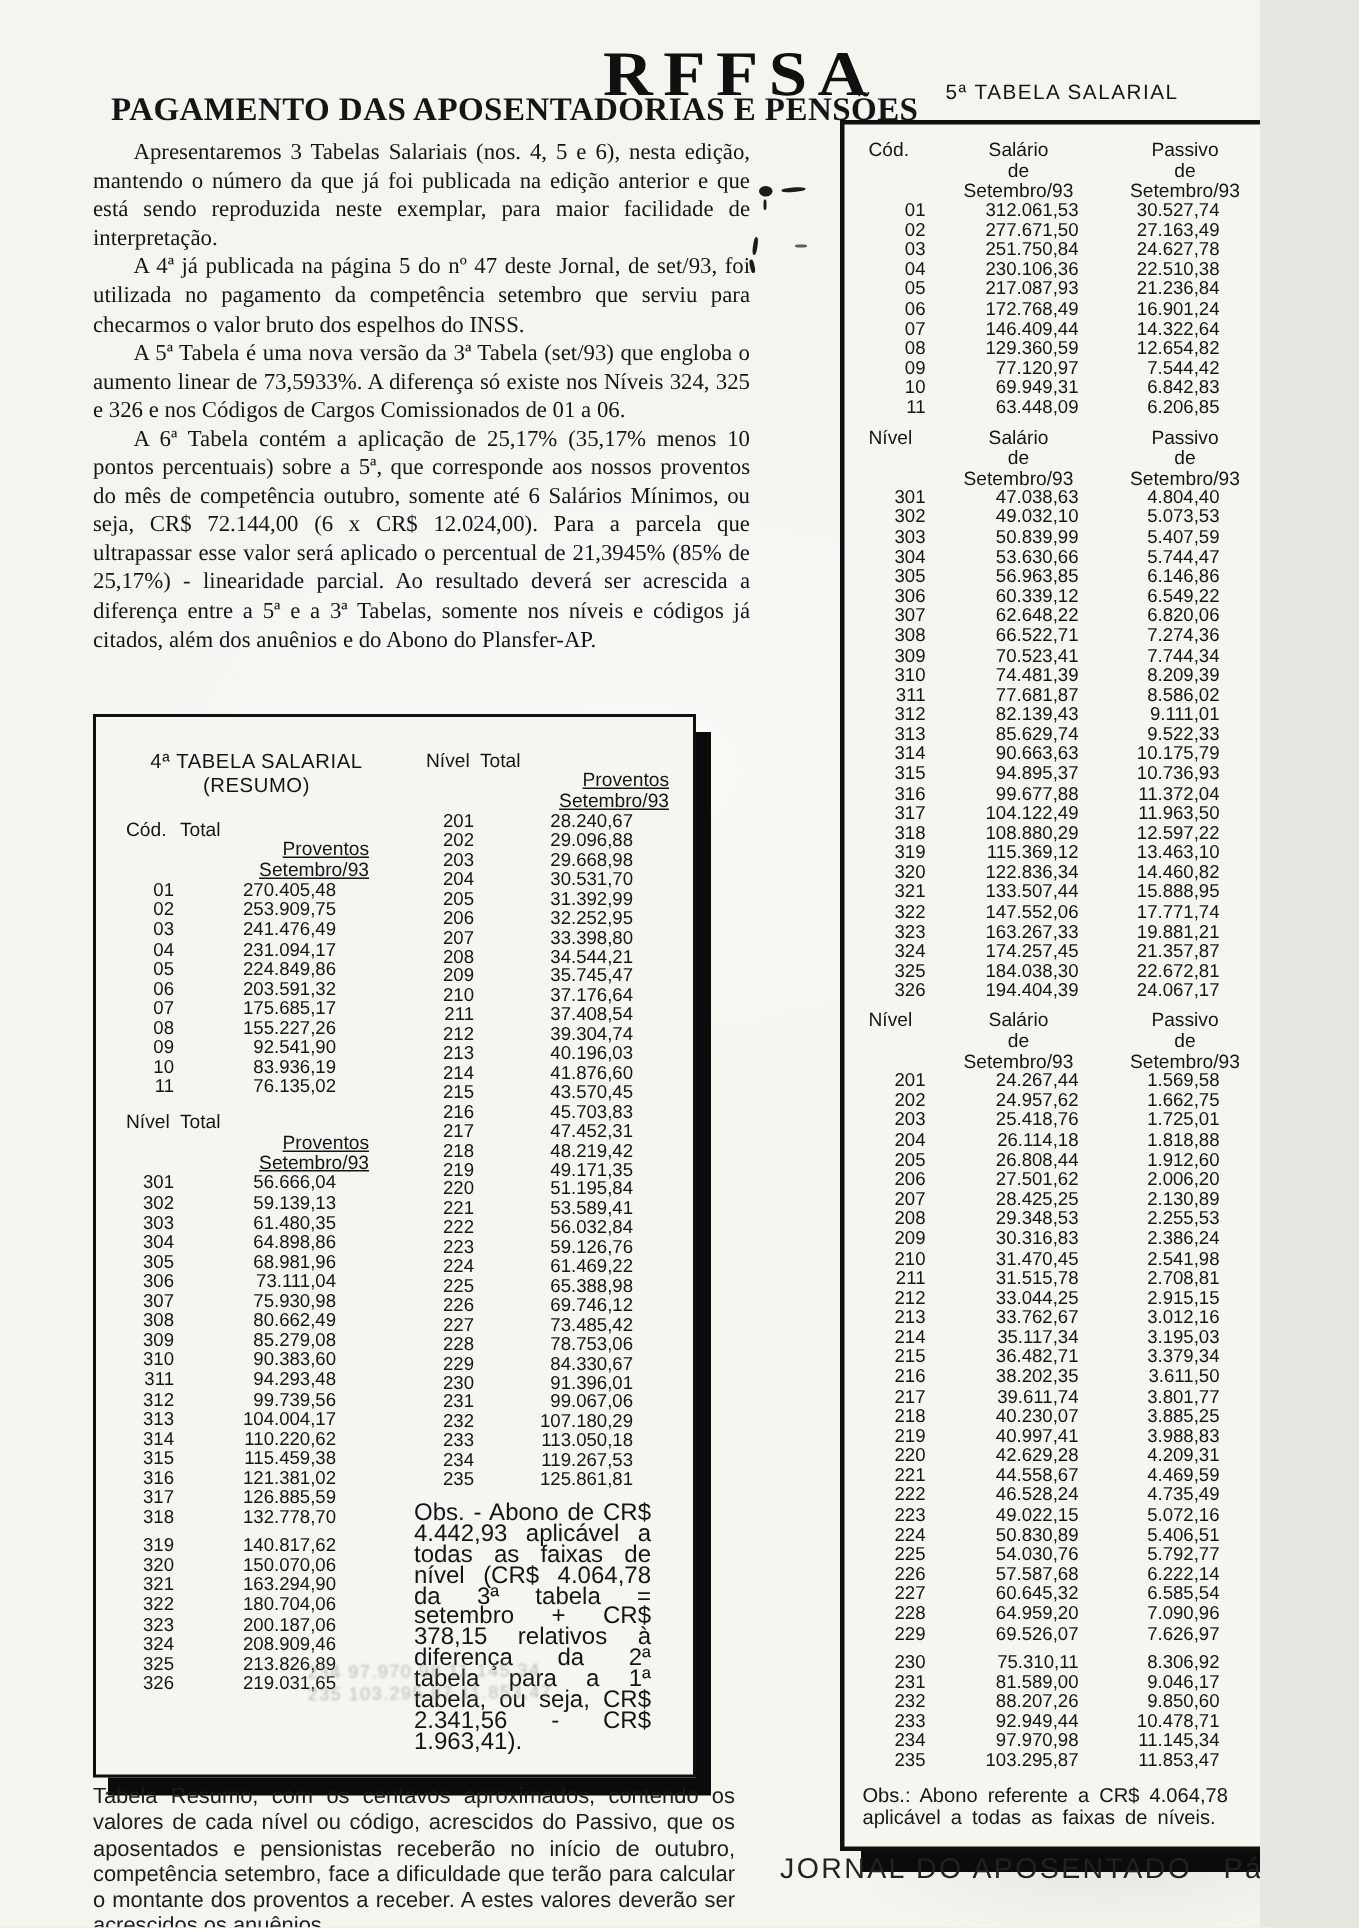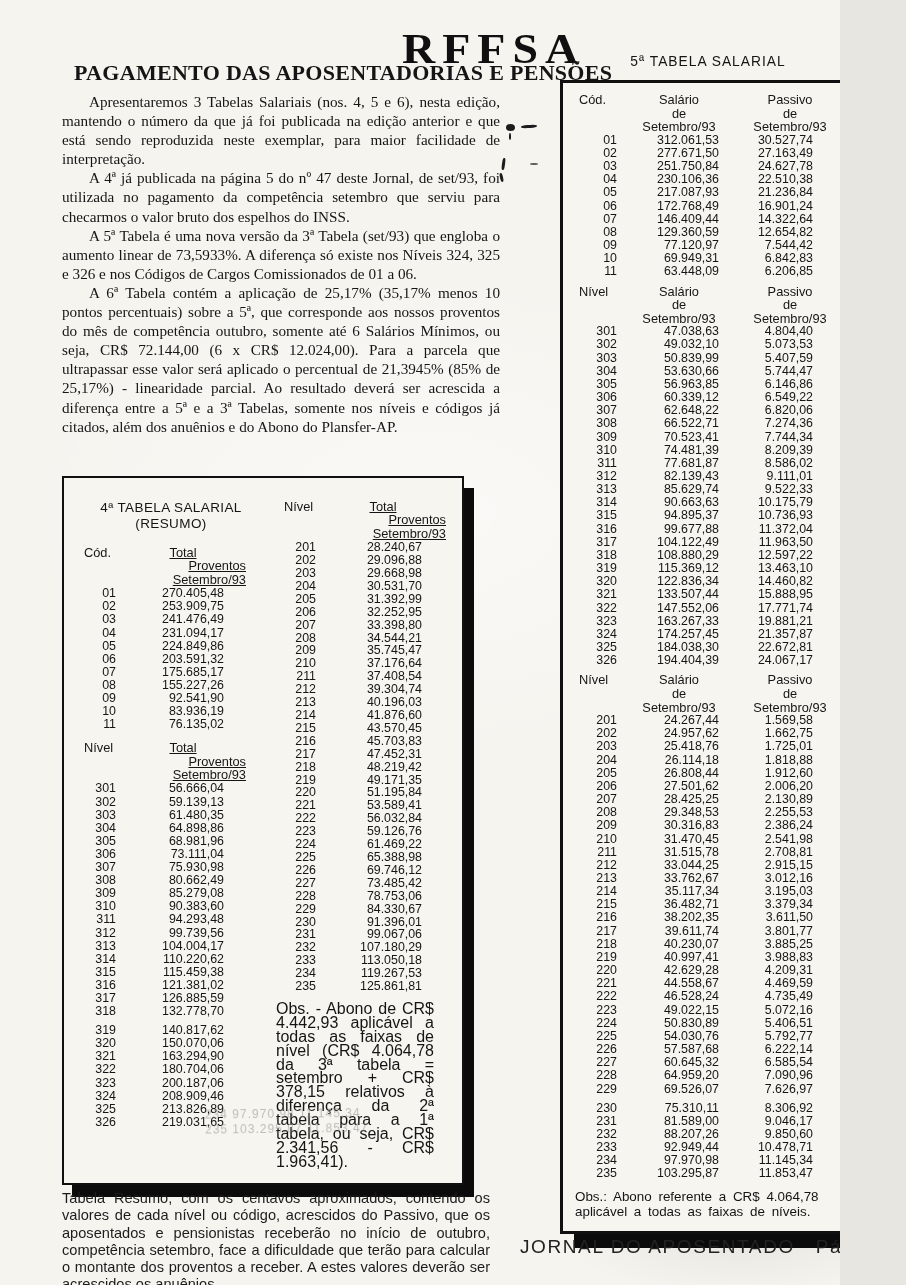--- a/index.html
+++ b/index.html
@@ -37,21 +37,21 @@
     position:absolute;left:62px;top:476px;width:380px;
     background:#f7f5f0;border:2px solid #101010;
     box-shadow:10px 12px 0 0 #0b0b0b;
     padding:22px 6px 14px 12px;
     display:grid;grid-template-columns:200px 162px;
     font-family:"Liberation Sans",sans-serif;
   }
   .t4-title{width:190px;text-align:center;font-size:13.5px;line-height:16px;letter-spacing:.4px;margin-bottom:14px;}
   .hdr2{display:grid;grid-template-columns:44px 126px;font-size:12.8px;line-height:13.4px;margin-bottom:1px;}
   .hdr2 .hc{text-align:left;padding-left:8px;}
-  .hdr2 .hv{text-align:center;text-decoration:underline;}
+  .hdr2 .hv{}
   .hdr2 .hsub{grid-column:2;text-align:right;text-decoration:underline;}
   .box4 .rows2 .tr{grid-template-columns:40px 122px;font-size:12.4px;line-height:13.1px;}
   .box4 .rows2 .code{text-align:right;}
   .box4 .rows2 .val{text-align:right;padding-right:14px;}
   .box4 .col-r .rows2 .tr{grid-template-columns:40px 112px;line-height:12.9px;}
   .box4 .col-r .rows2 .val{padding-right:6px;}
   .mt10{margin-top:10px;}
   .mt6{margin-top:6px;}
   .obs4{
     margin:9px 0 0 0;width:158px;font-size:16px;line-height:13.9px;text-align:justify;

